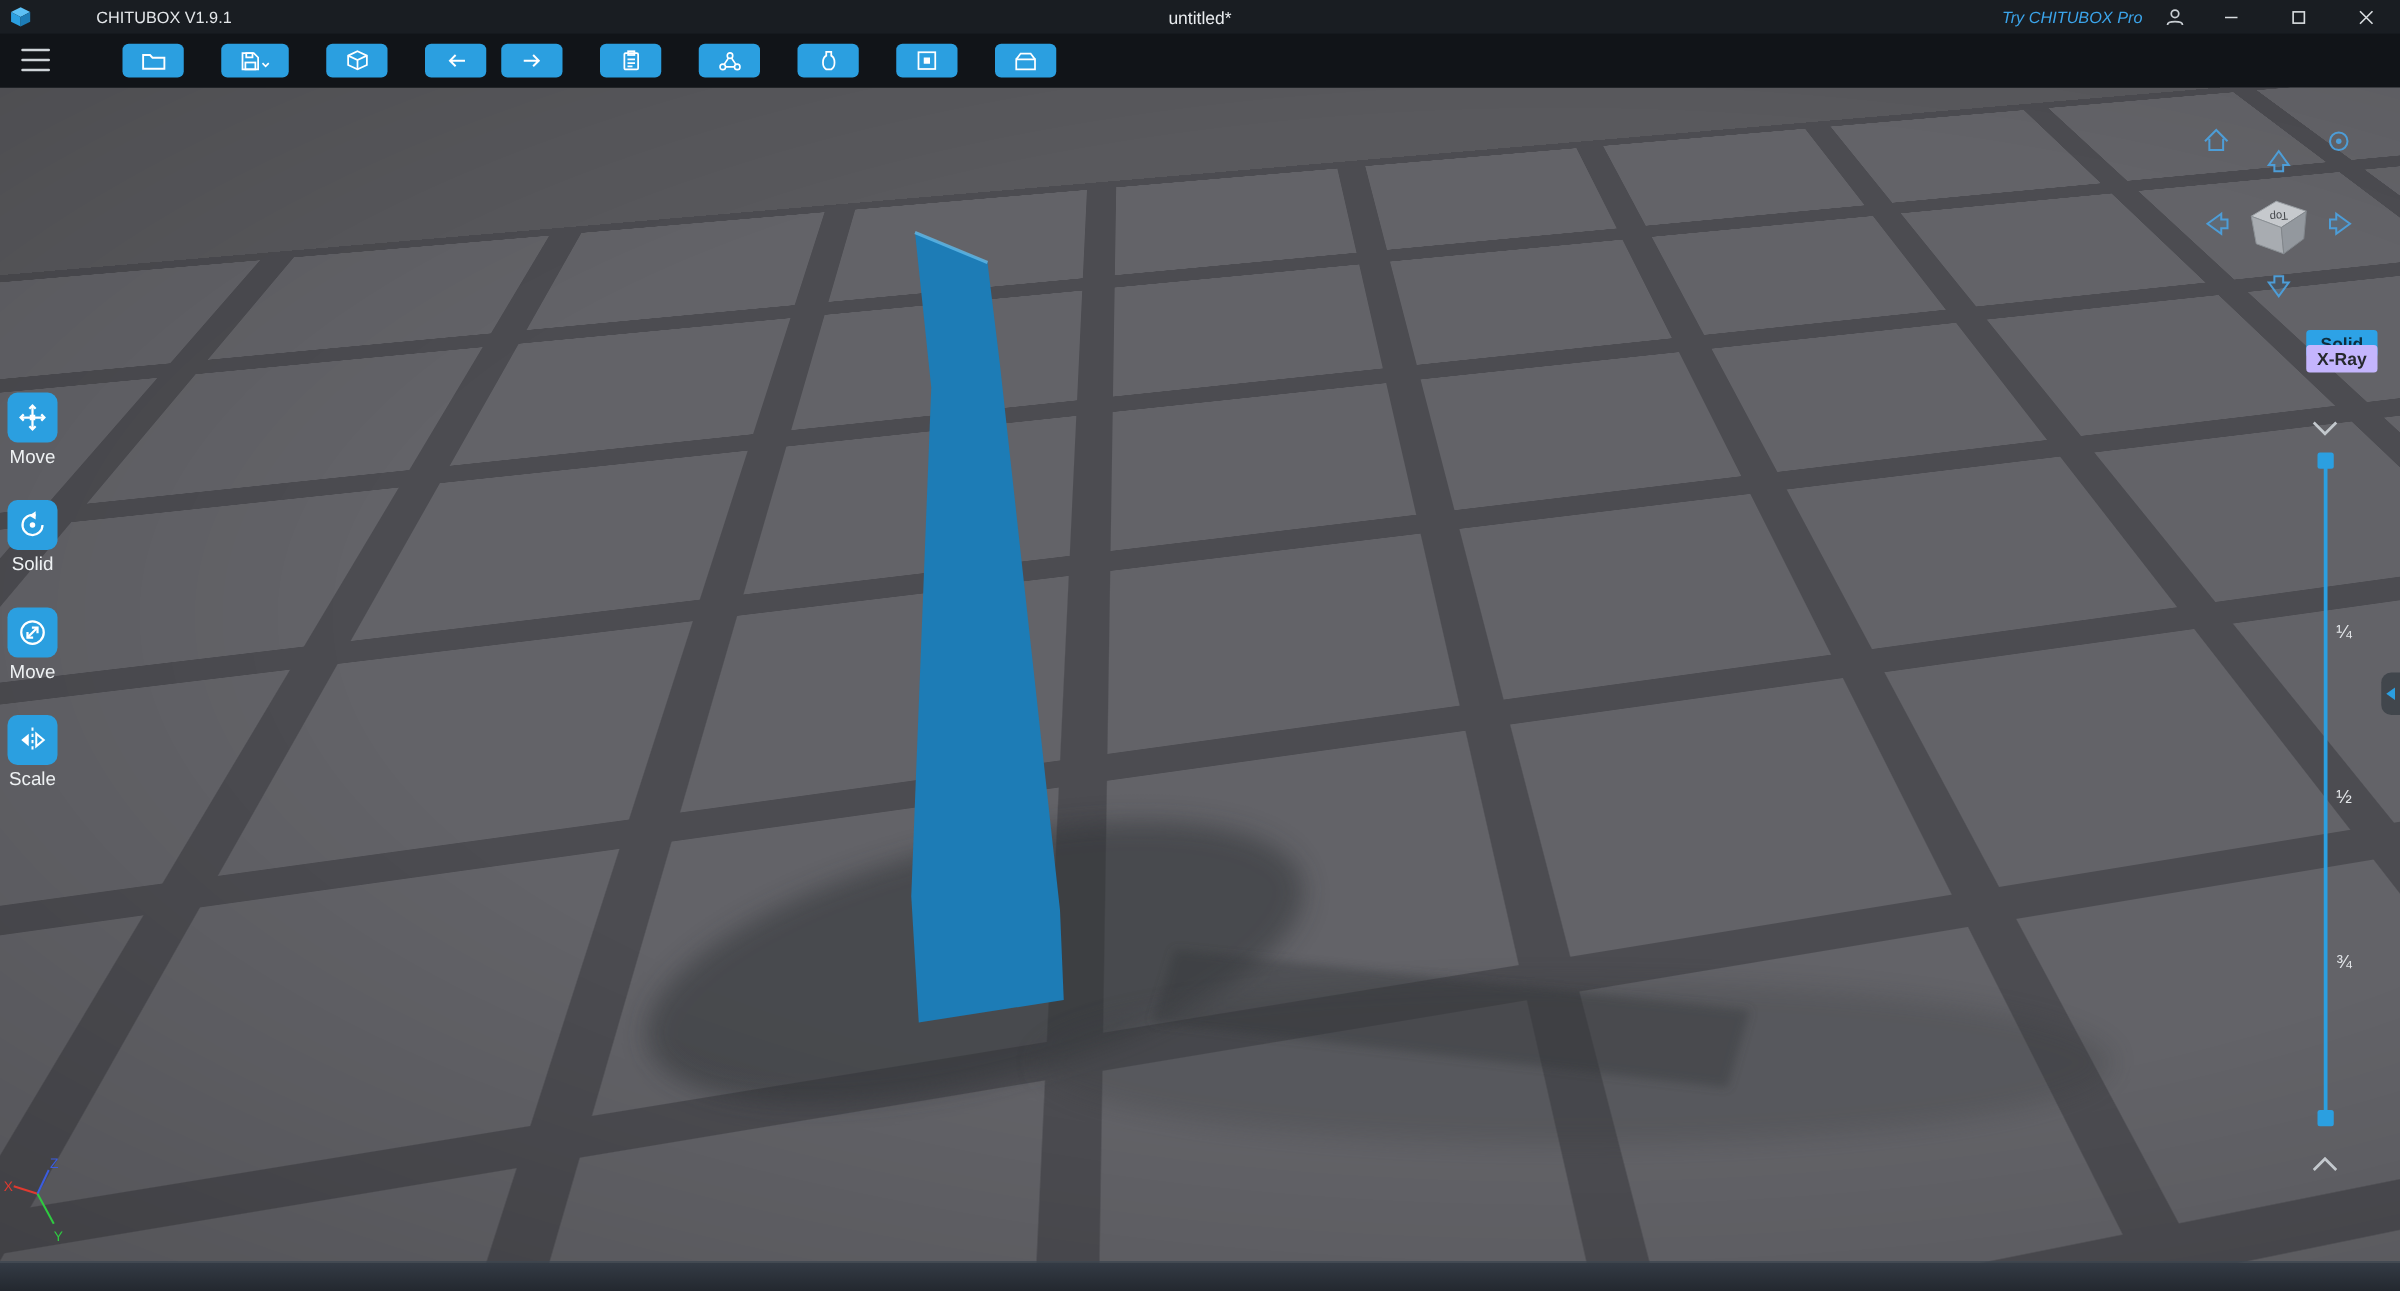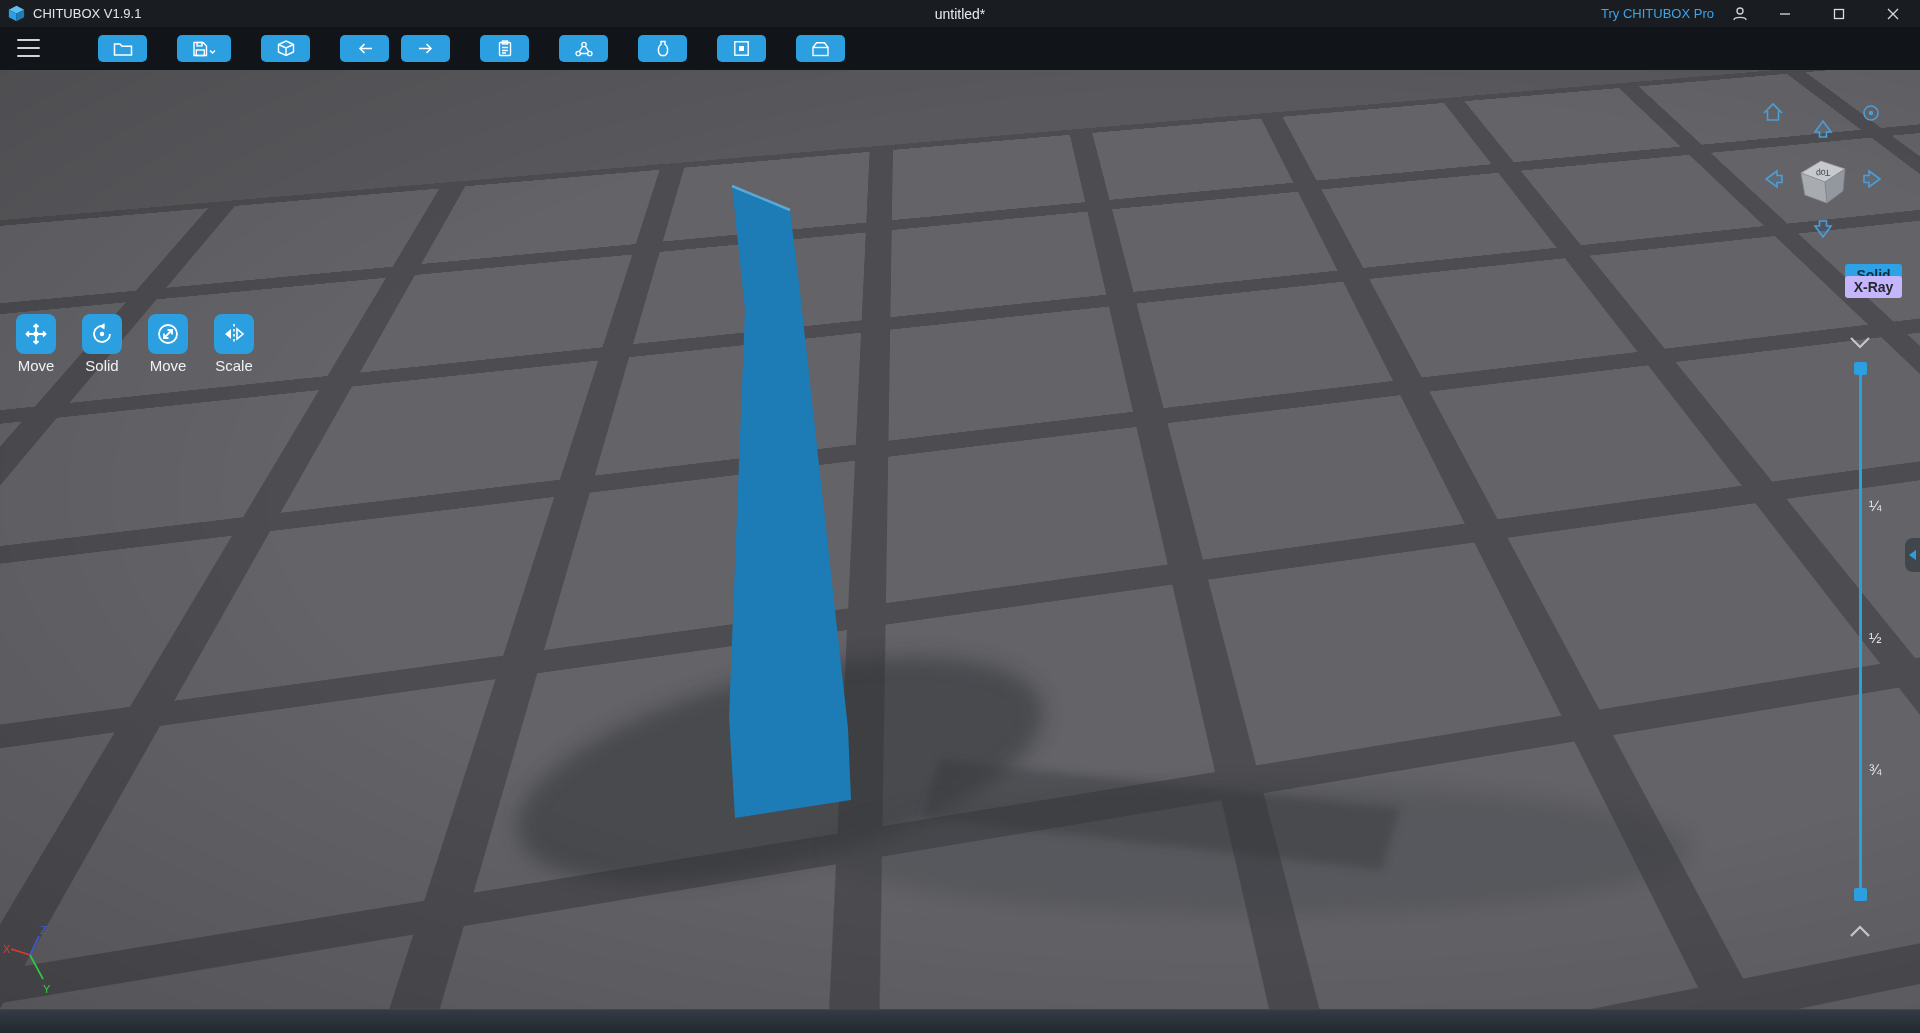--- a/index.html
+++ b/index.html
@@ -1,41 +1,41 @@
 <!DOCTYPE html>
 <html><head>
 <meta charset="utf-8">
 <style>
   html,body{margin:0;padding:0;width:1920px;height:1033px;overflow:hidden;background:#0f1215;
     font-family:"Liberation Sans",sans-serif;-webkit-font-smoothing:antialiased;}
-  .titlebar{position:absolute;top:0;left:0;right:0;height:27px;background:#191d22;display:flex;align-items:center;color:#dfe3e6;z-index:50;}
+  .titlebar{position:absolute;top:0;left:0;right:0;height:27px;background:#191d22;display:flex;align-items:center;color:#dfe3e6;z-index:50;gap:44px;}
   .logo{margin-left:8px;width:17px;height:17px;}
   .app-name{margin-left:8px;font-size:13px;color:#e4e7ea;}
   .doc-title{position:absolute;left:50%;transform:translateX(-50%);font-size:14px;color:#e8ebee;text-align:center;}
-  .tb-right{position:absolute;right:0;top:0;height:27px;display:flex;align-items:center;}
+  .tb-right{position:absolute;right:0;top:0;height:27px;display:flex;align-items:center;font-style:italic;}
   .pro-link{color:#3ba4ea;font-size:13px;margin-right:18px;cursor:pointer;}
   .person{margin-right:10px;display:flex;}
   .win-btn{width:54px;height:27px;display:flex;align-items:center;justify-content:center;color:#d8dcdf;font-size:13px;}
   .toolbar{position:absolute;top:27px;left:0;right:0;height:43px;background:#111418;z-index:50;}
   .hamburger{position:absolute;left:17px;top:12px;width:23px;height:18px;display:flex;flex-direction:column;justify-content:space-between;cursor:pointer;}
   .hamburger span{display:block;height:2px;background:#cfd4d8;border-radius:1px;}
   .tb-buttons{position:absolute;left:98px;top:8px;display:flex;gap:30px;}
   .tool-btn{width:49px;height:27px;background:#2b9fe0;border-radius:5px;display:flex;align-items:center;justify-content:center;cursor:pointer;}
   .tool-btn.save{width:54px;}
   .tool-btn.redo{margin-left:-18px;}
   .tool-btn svg{display:block;}
   .viewport{position:absolute;top:70px;left:0;right:0;height:940px;background:#59595d;overflow:hidden;}
   .plate{position:absolute;left:-35%;top:-80%;width:210%;height:320%;background-color:#636368;
     background-image:repeating-linear-gradient(90deg,transparent 0 278px,#4c4c51 278px 314px),
                      repeating-linear-gradient(0deg,transparent 0 268px,#4c4c51 268px 302px);
     transform:perspective(1500px) rotateX(52deg) rotateZ(-13deg);transform-origin:50% 42%;}
   .viewport::after{content:"";position:absolute;inset:0;background:radial-gradient(ellipse at 65% 45%,transparent 55%,rgba(0,0,0,.14));pointer-events:none;}
   .model-svg{position:absolute;top:0;left:0;}
   
-  .left-tools{position:absolute;left:16px;top:314px;width:48px;display:flex;flex-direction:row;gap:26px;z-index:40;}
+  .left-tools{position:absolute;left:2px;top:314px;width:48px;display:flex;flex-direction:column;gap:26px;z-index:40;}
   .ltool{display:flex;flex-direction:column;align-items:center;cursor:pointer;}
   .ltool .sq{width:40px;height:40px;background:#2b9fe0;border-radius:8px;display:flex;align-items:center;justify-content:center;}
   .ltool .lbl{margin-top:3px;font-size:15px;color:#eef1f3;}
   
   .nav-svg{position:absolute;left:1755px;top:85px;z-index:40;}
   .mode-btn{position:absolute;right:18px;width:57px;height:22px;border-radius:3px;display:flex;align-items:center;justify-content:center;font-size:14px;cursor:pointer;z-index:40;font-weight:bold;}
   .mode-solid{top:264px;background:#2da2e6;color:#0e2e40;}
   .mode-xray{top:276px;background:#c4b5fd;color:#26292d;}
   .chev{position:absolute;z-index:40;cursor:pointer;}
   .slider-track{position:absolute;left:1859px;top:372px;width:3px;height:527px;background:#2b9fe0;z-index:40;}

